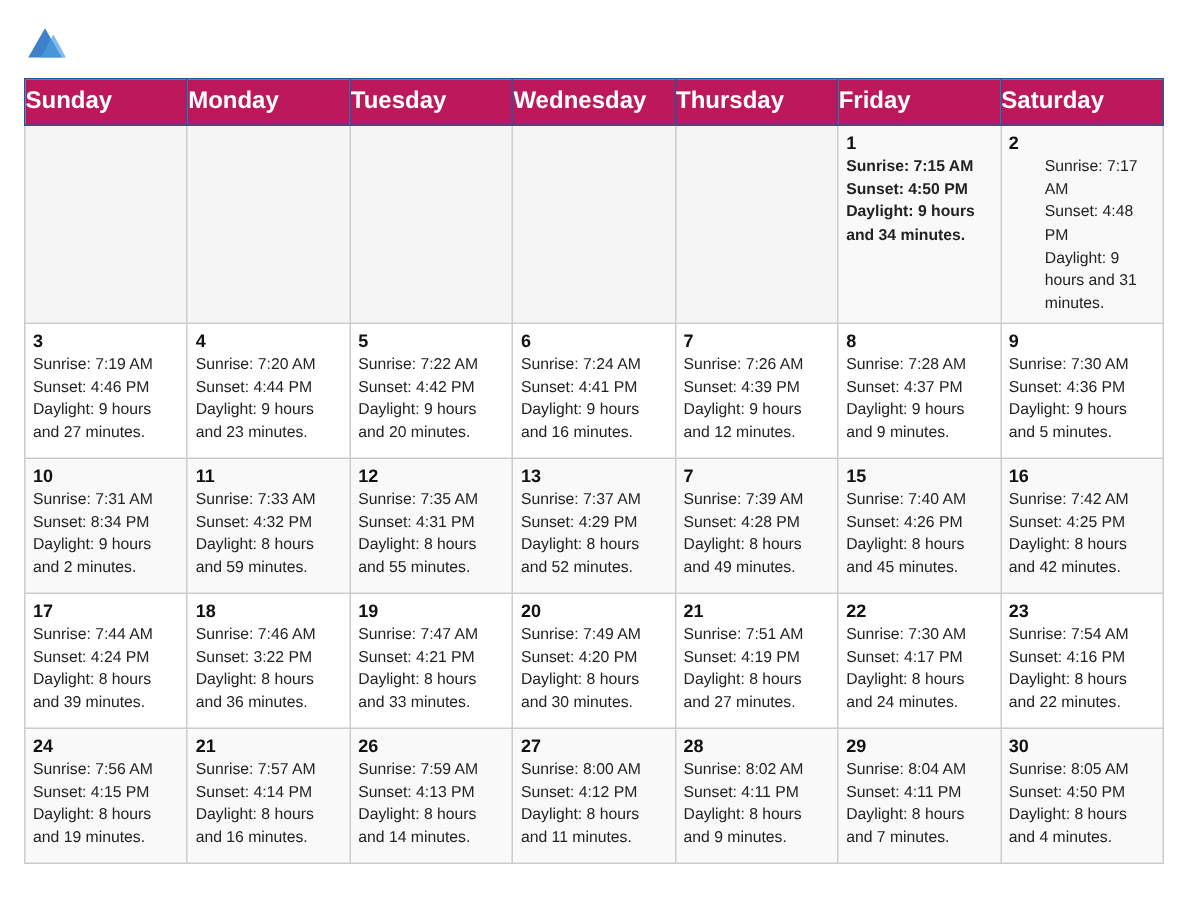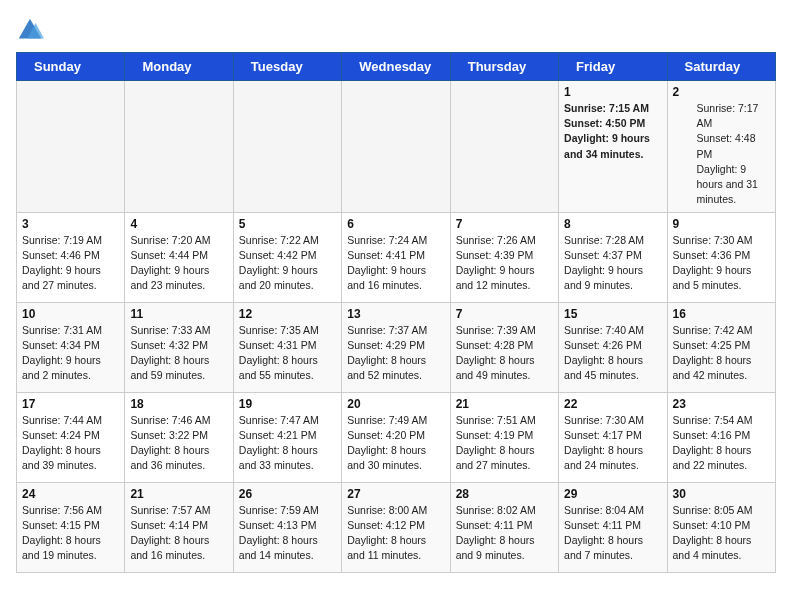--- a/index.html
+++ b/index.html
@@ -45,25 +45,25 @@
     .location {
       font-size: 14px;
       color: #555;
     }
     .calendar {
       width: 100%;
       border-collapse: collapse;
       border: 1px solid #ccc;
     }
     .calendar th {
-      background: #1d4ed8;
+      background: #be185d;
       color: #fff;
       text-align: left;
-      padding: 6px 17px;
-      font-size: 13px;
+      padding: 6px 0;
+      font-size: 16px;
       font-weight: bold;
       border: 1px solid #1e5a99;
     }
     .calendar td {
       vertical-align: top;
       padding: 4px 5px;
       border: 1px solid #ccc;
       font-size: 11px;
       width: calc(100% / 7);
       height: 90px;
@@ -183,21 +183,21 @@
           <div class="day-number">9</div>
           <div class="day-detail" style="white-space: pre-line;">Sunrise: 7:30 AM
 Sunset: 4:36 PM
 Daylight: 9 hours and 5 minutes.</div>
         </td>
       </tr>
       <tr>
         <td>
           <div class="day-number">10</div>
           <div class="day-detail" style="white-space: pre-line;">Sunrise: 7:31 AM
-Sunset: 4:34 PM
+Sunset: 8:34 PM
 Daylight: 9 hours and 2 minutes.</div>
         </td>
         <td>
           <div class="day-number">11</div>
           <div class="day-detail" style="white-space: pre-line;">Sunrise: 7:33 AM
 Sunset: 4:32 PM
 Daylight: 8 hours and 59 minutes.</div>
         </td>
         <td>
           <div class="day-number">12</div>
@@ -307,18 +307,18 @@
         </td>
         <td>
           <div class="day-number">29</div>
           <div class="day-detail" style="white-space: pre-line;">Sunrise: 8:04 AM
 Sunset: 4:11 PM
 Daylight: 8 hours and 7 minutes.</div>
         </td>
         <td>
           <div class="day-number">30</div>
           <div class="day-detail" style="white-space: pre-line;">Sunrise: 8:05 AM
-Sunset: 4:10 PM
+Sunset: 4:50 PM
 Daylight: 8 hours and 4 minutes.</div>
         </td>
       </tr>
     </tbody>
 </table>
 
 </body></html>

